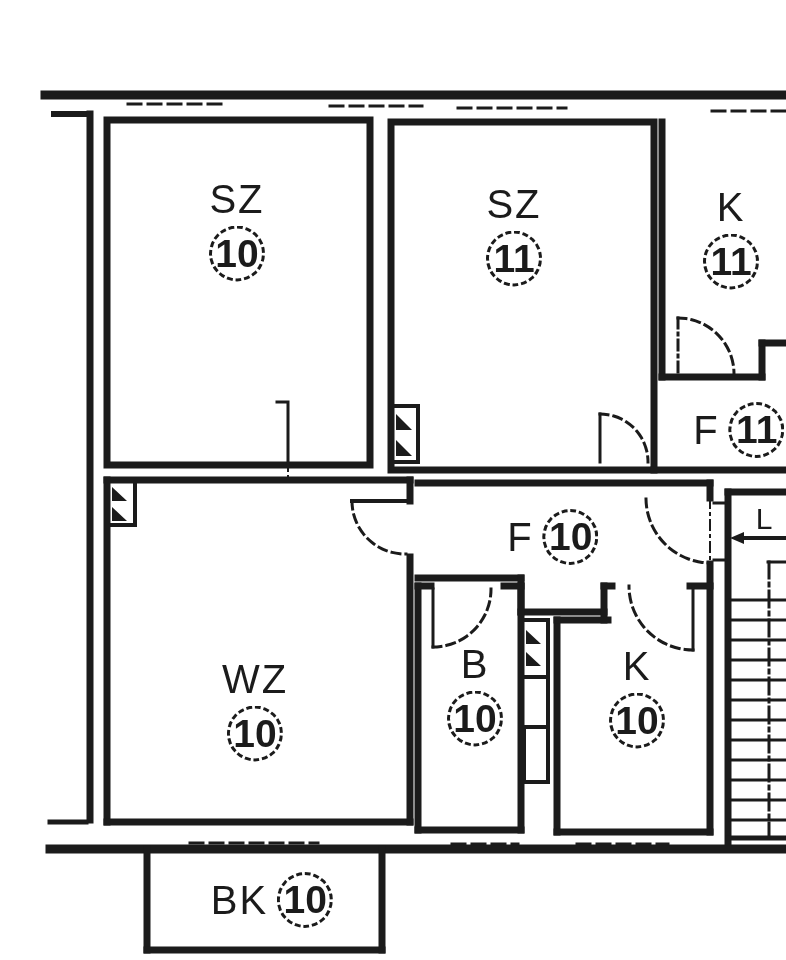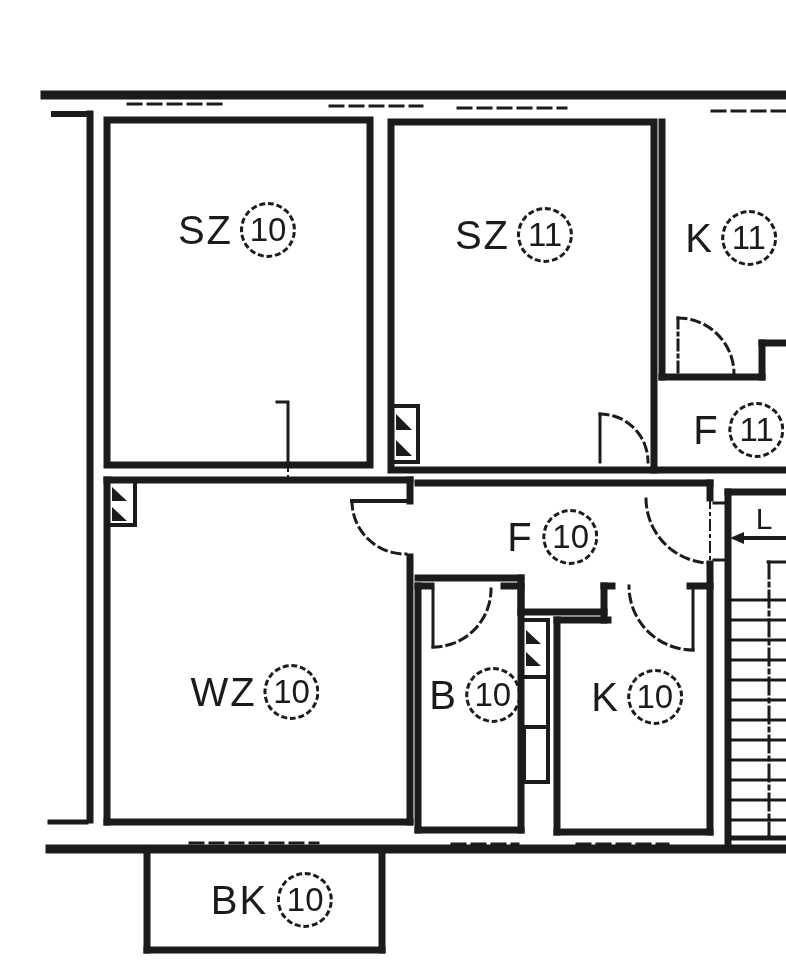--- a/index.html
+++ b/index.html
@@ -1,26 +1,26 @@
 <!DOCTYPE html>
 <html><head>
 <meta charset="utf-8">
 <style>
   html,body{margin:0;padding:0;background:#ffffff;}
   #page{position:relative;width:786px;height:960px;background:#ffffff;overflow:hidden;
         font-family:"Liberation Sans", sans-serif;color:#1b1b1b;}
   #plan-svg{position:absolute;left:0;top:0;}
   .room{position:absolute;transform:translate(-50%,-50%);display:flex;align-items:center;
         justify-content:center;color:#1b1b1b;}
-  .room.stacked{flex-direction:row;gap:7px;}
+  .room.stacked{flex-direction:column;gap:7px;}
   .room.inline{flex-direction:row;gap:9px;}
   .letter{font-size:40px;line-height:1;letter-spacing:2px;font-weight:500;white-space:nowrap;}
   .num{width:56px;height:56px;border:3px dashed #1b1b1b;border-radius:50%;
        display:flex;align-items:center;justify-content:center;
-       font-size:33px;font-weight:400;box-sizing:border-box;flex:0 0 auto;}
+       font-size:39px;font-weight:700;box-sizing:border-box;flex:0 0 auto;}
   .stair-label{position:absolute;transform:translate(-50%,-50%);font-size:30px;font-weight:500;}
 </style>
 </head>
 <body>
 
 <div id="page">
 
   <svg id="plan-svg" width="786" height="960" viewBox="0 0 786 960">
     <g stroke="#1b1b1b" fill="none" stroke-linecap="square">
 
@@ -176,21 +176,21 @@
   <div class="room stacked" style="left:731px;top:238px">
     <span class="letter">K</span>
     <span class="num">11</span>
   </div>
 
   <div class="room inline" style="left:739px;top:430px">
     <span class="letter">F</span>
     <span class="num">11</span>
   </div>
 
-  <div class="room stacked" style="left:255px;top:692px">
+  <div class="room stacked" style="left:255px;top:710px">
     <span class="letter">WZ</span>
     <span class="num">10</span>
   </div>
 
   <div class="room inline" style="left:553px;top:537px">
     <span class="letter">F</span>
     <span class="num">10</span>
   </div>
 
   <div class="room stacked" style="left:475px;top:695px">

